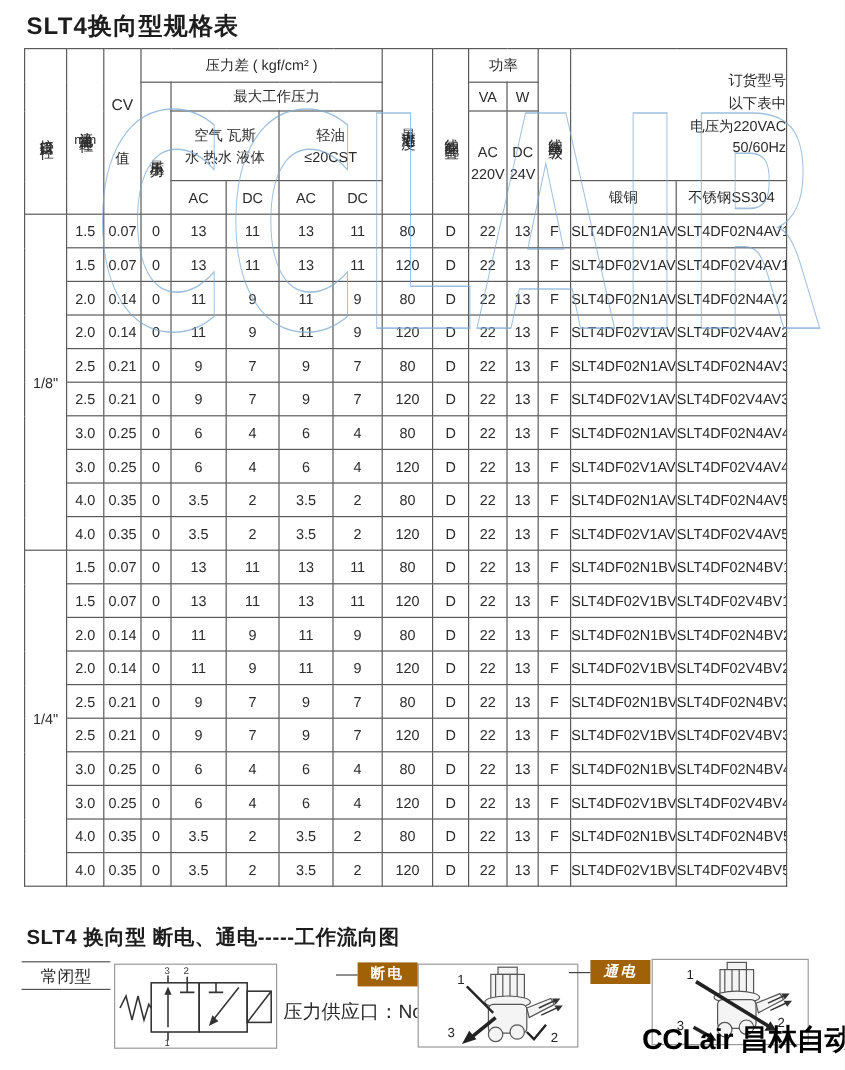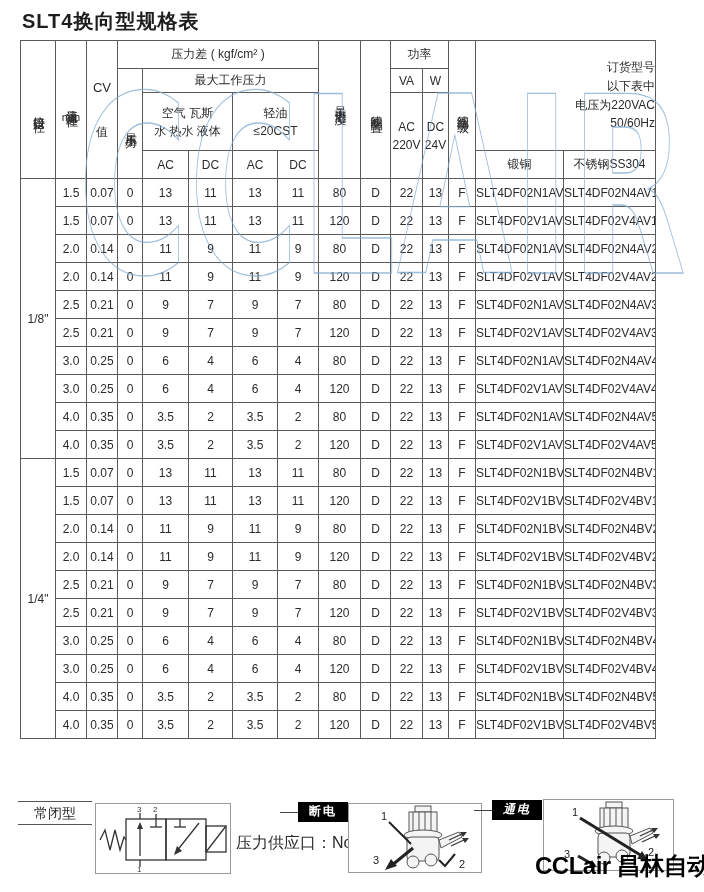--- a/index.html
+++ b/index.html
@@ -41,21 +41,21 @@
   tbody td { height:28px; }
   
   .flow-title { position:absolute; left:22px; top:770px; font-size:17px;
                 font-weight:bold; color:#1d1d1d; z-index:5; letter-spacing:0.5px;}
   .nc-label { position:absolute; left:18px; top:801px; width:74px; height:24px;
               border-top:1.5px solid #555; border-bottom:1.5px solid #555;
               font-size:14px; text-align:center; line-height:22px; z-index:5; }
   .sym-box { position:absolute; left:95px; top:803px; width:136px; height:71px;
              border:1px solid #9a9a9a; z-index:5; background:#fff; }
   .supply-note { position:absolute; left:236px; top:833px; font-size:16px; z-index:5; }
-  .badge { position:absolute; background:#000000; color:#fff; font-size:12px;
+  .badge { position:absolute; background:#a16207; color:#fff; font-size:12px;
            font-weight:bold; padding:1px 11px 2px; z-index:6; letter-spacing:2px;}
   .badge::before { content:""; position:absolute; left:-18px; top:50%; width:18px;
            border-top:1px solid #444; }
   .badge-off { left:298px; top:802px; }
   .badge-on  { left:492px; top:800px;font-style:italic; }
   .valve-box { position:absolute; border:1px solid #9a9a9a; background:#fff; z-index:5; }
   .valve-box-off { left:348px; top:803px; width:134px; height:70px; }
   .valve-box-on  { left:543px; top:799px; width:131px; height:72px; }
   .brand { position:absolute; left:535px; top:850px; font-size:24px; font-weight:bold;
            color:#000; z-index:7; white-space:nowrap; letter-spacing:-0.5px; }
@@ -462,20 +462,21 @@
           <td>D</td>
           <td>22</td>
           <td>13</td>
           <td>F</td>
           <td class="model-cell">SLT4DF02V1BV5</td>
           <td class="model-cell">SLT4DF02V4BV5</td>
         </tr>
       </tbody>
   </table>
 
+  <div class="flow-title">SLT4 换向型 断电、通电-----工作流向图</div>
 
   <div class="nc-label">常闭型</div>
 
   <div class="sym-box">
     <svg width="134" height="69" viewBox="0 0 134 69">
       <g stroke="#333" stroke-width="1.3" fill="none">
         <polyline points="4,36 9,26 14,46 19,26 24,46 28,33 30,36"></polyline>
         <rect x="30" y="15" width="40" height="41"></rect>
         <rect x="70" y="15" width="40" height="41"></rect>
         <line x1="44" y1="15" x2="44" y2="9"></line>

